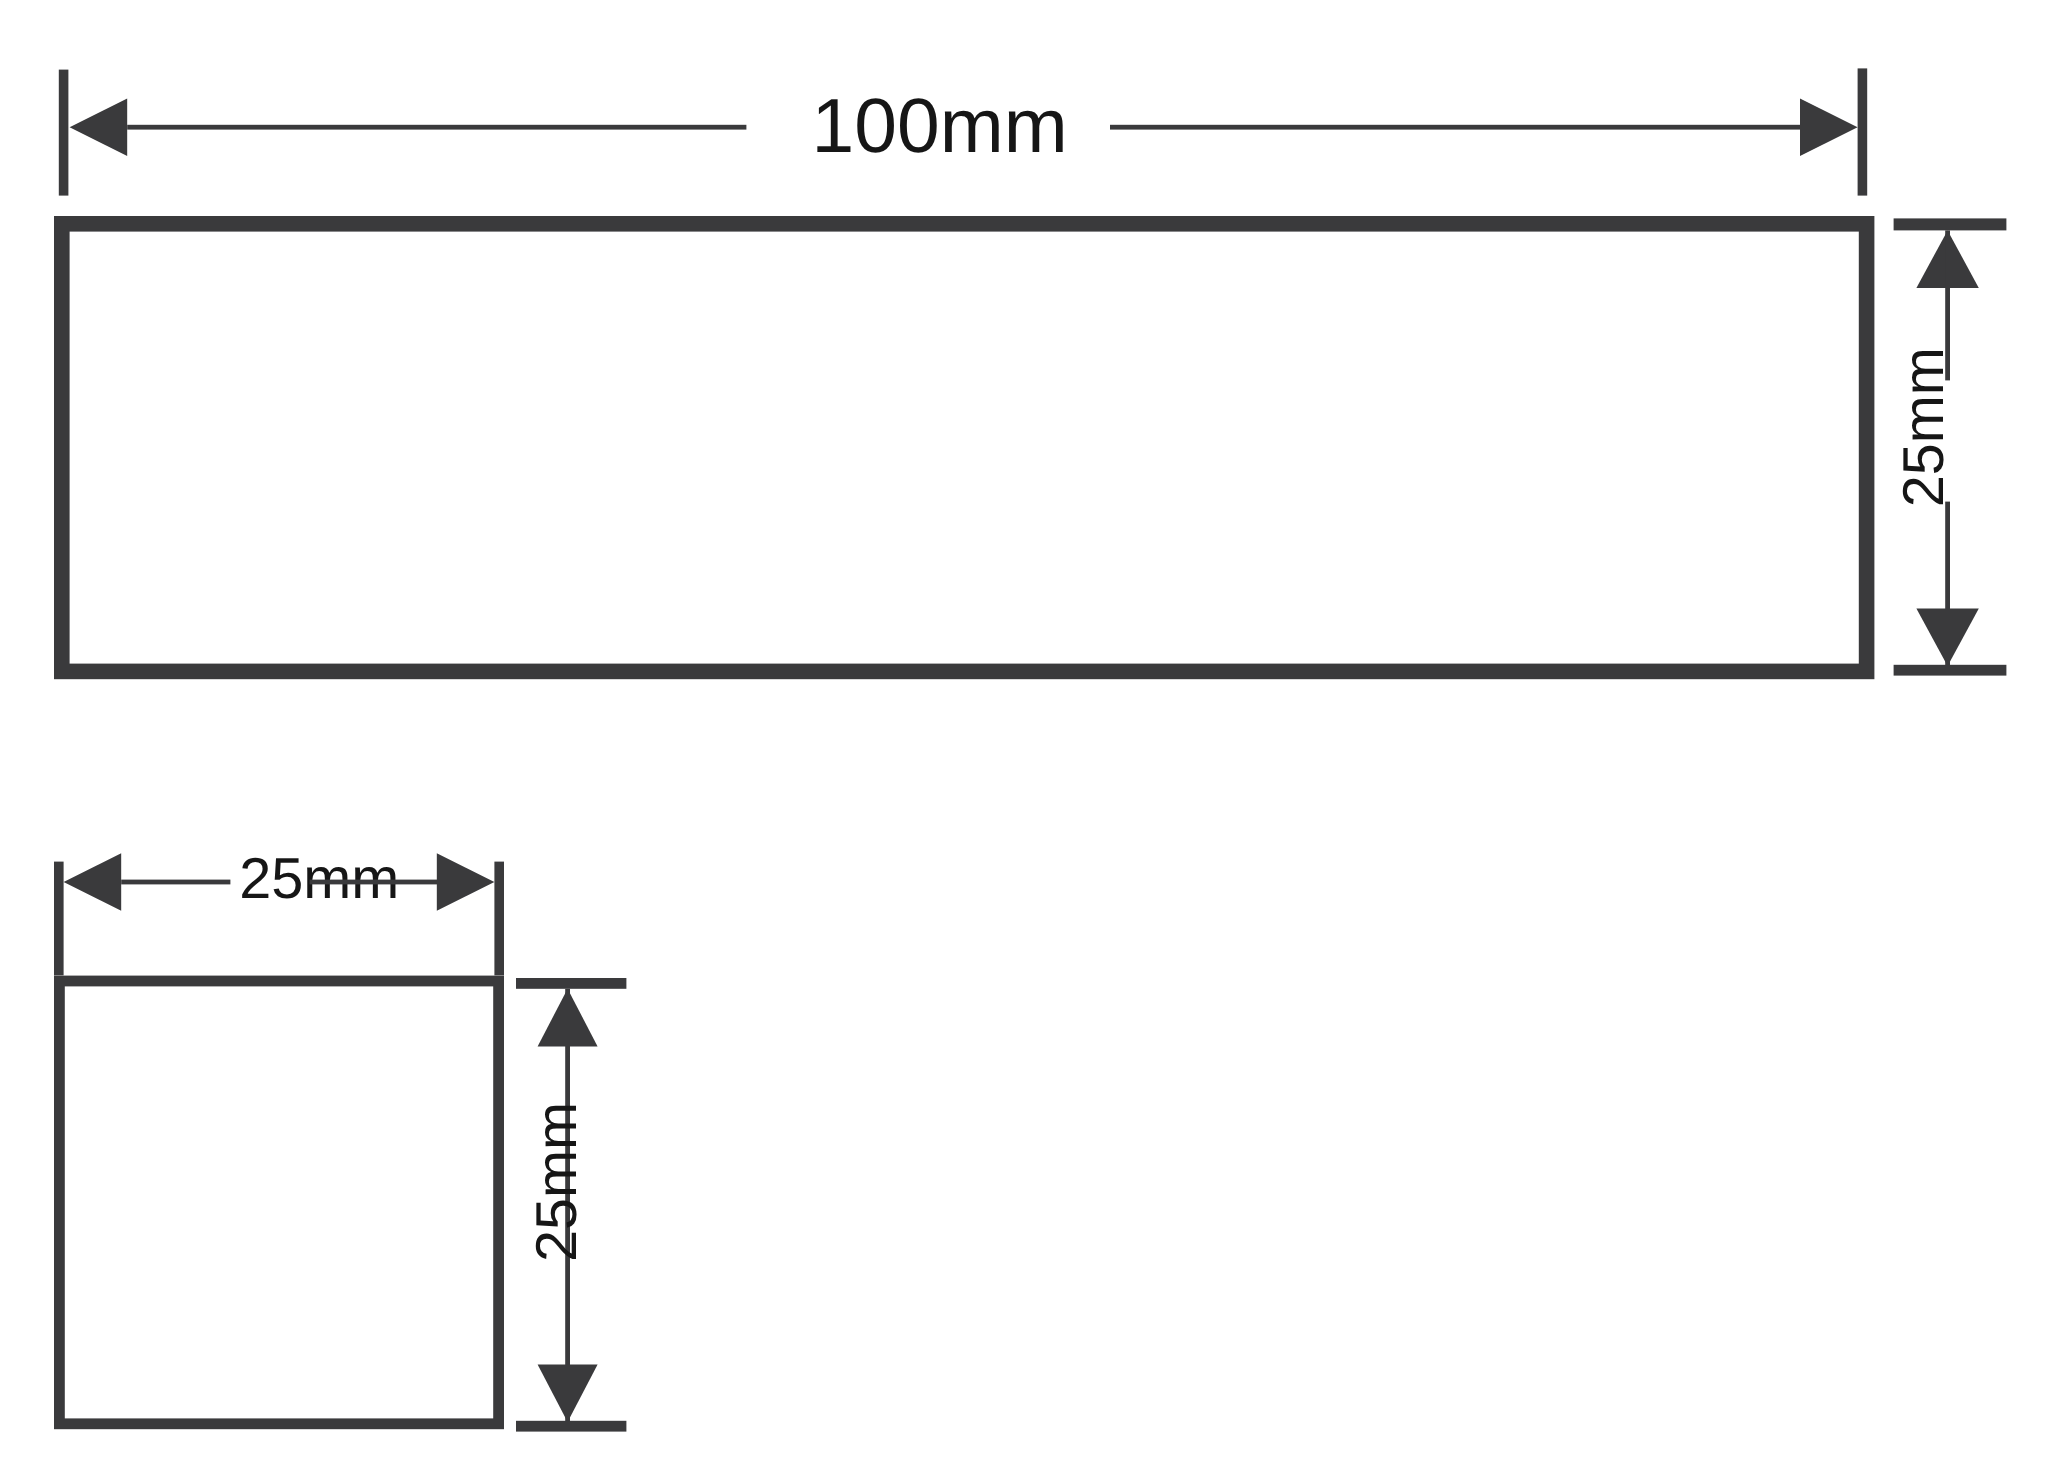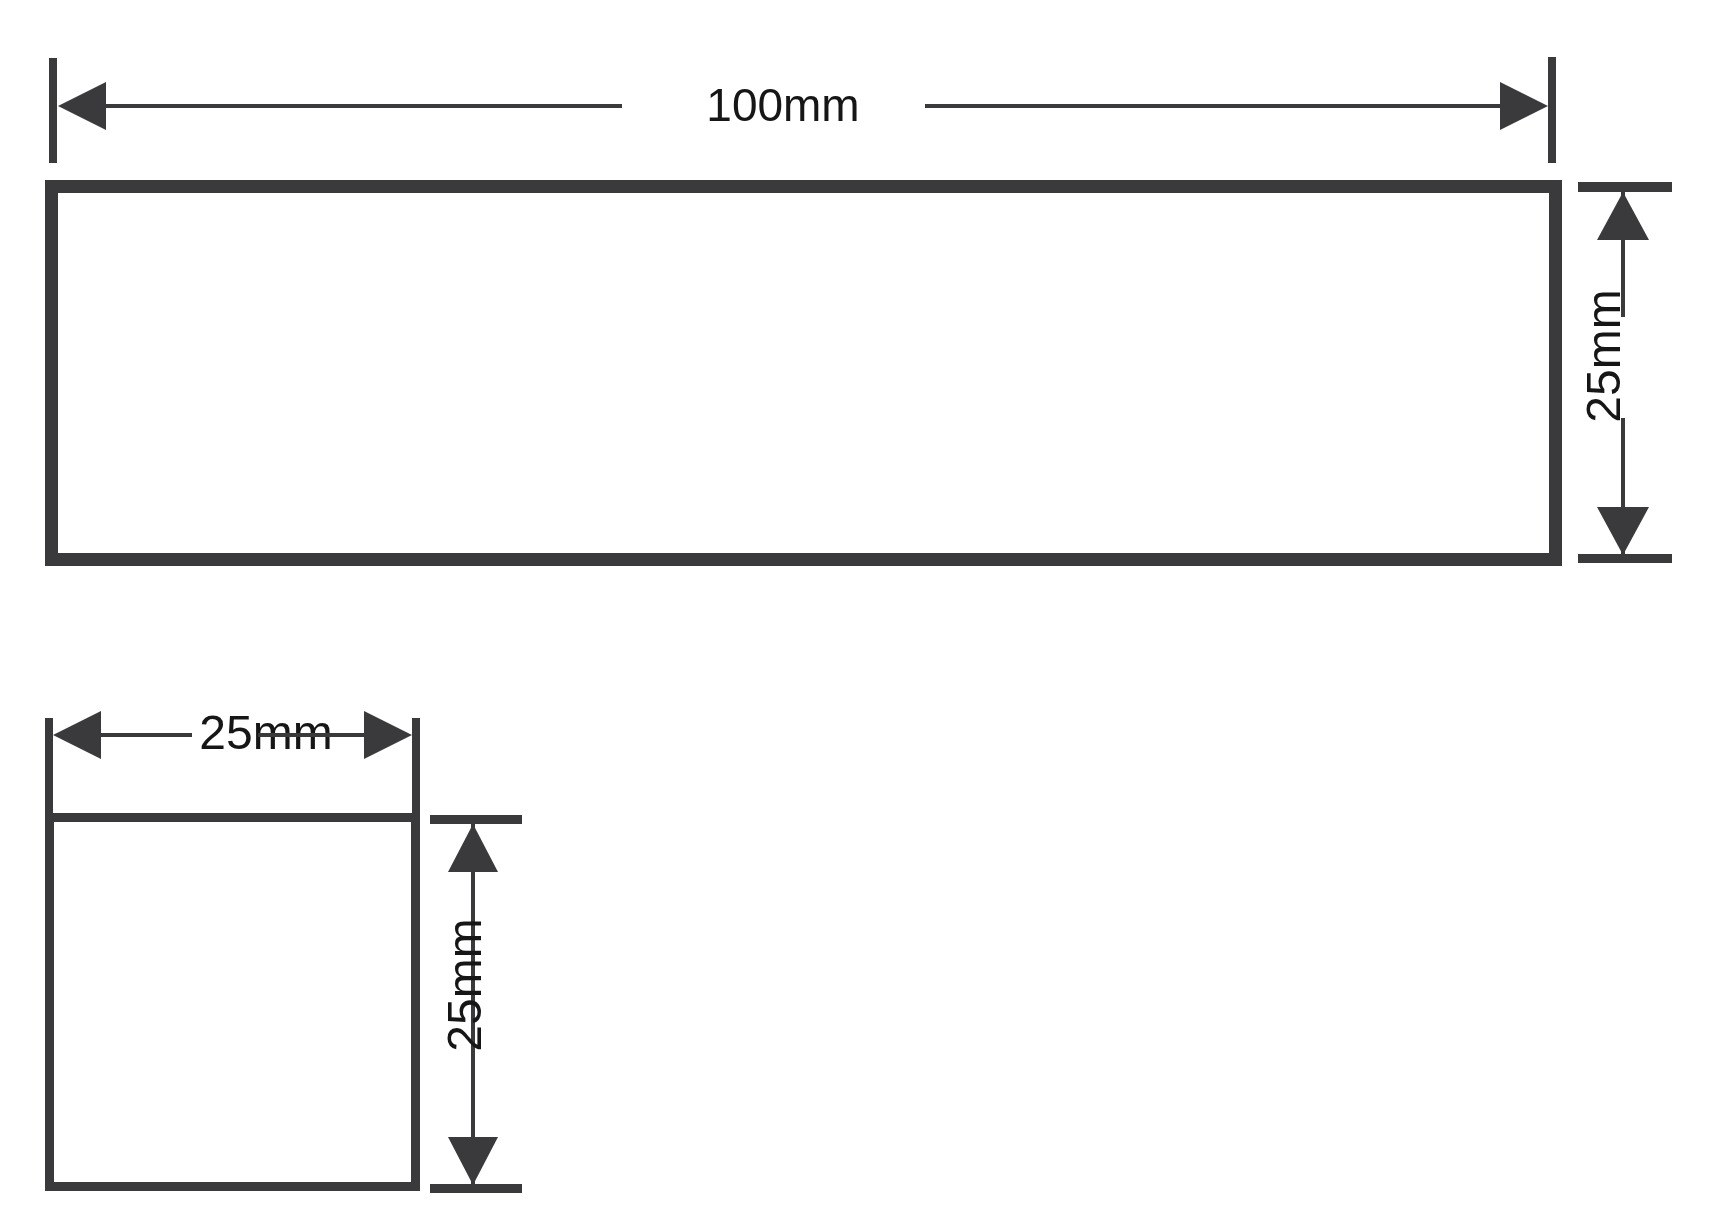--- a/index.html
+++ b/index.html
@@ -30,21 +30,21 @@
   .arr-right{border-top:24px solid transparent;border-bottom:24px solid transparent;border-left:48px solid var(--stroke);}
   .arr-up{border-left:26px solid transparent;border-right:26px solid transparent;border-bottom:48px solid var(--stroke);}
   .arr-down{border-left:26px solid transparent;border-right:26px solid transparent;border-top:48px solid var(--stroke);}
 
   .dim-label{
     color:var(--text);
     white-space:nowrap;
     transform:translate(-50%,-50%);
     line-height:1;
   }
-  .dim-label.big{font-size:46px;}
+  .dim-label.big{font-size:64px;}
   .dim-label.small{font-size:48px;}
   .dim-label.vertical{transform:translate(-50%,-50%) rotate(-90deg);}
 </style>
 </head>
 <body>
 
 <div class="canvas">
 
   <div class="ext" style="left:49px;top:58px;height:105px;"></div>
   <div class="ext" style="left:1548px;top:57px;height:106px;"></div>

